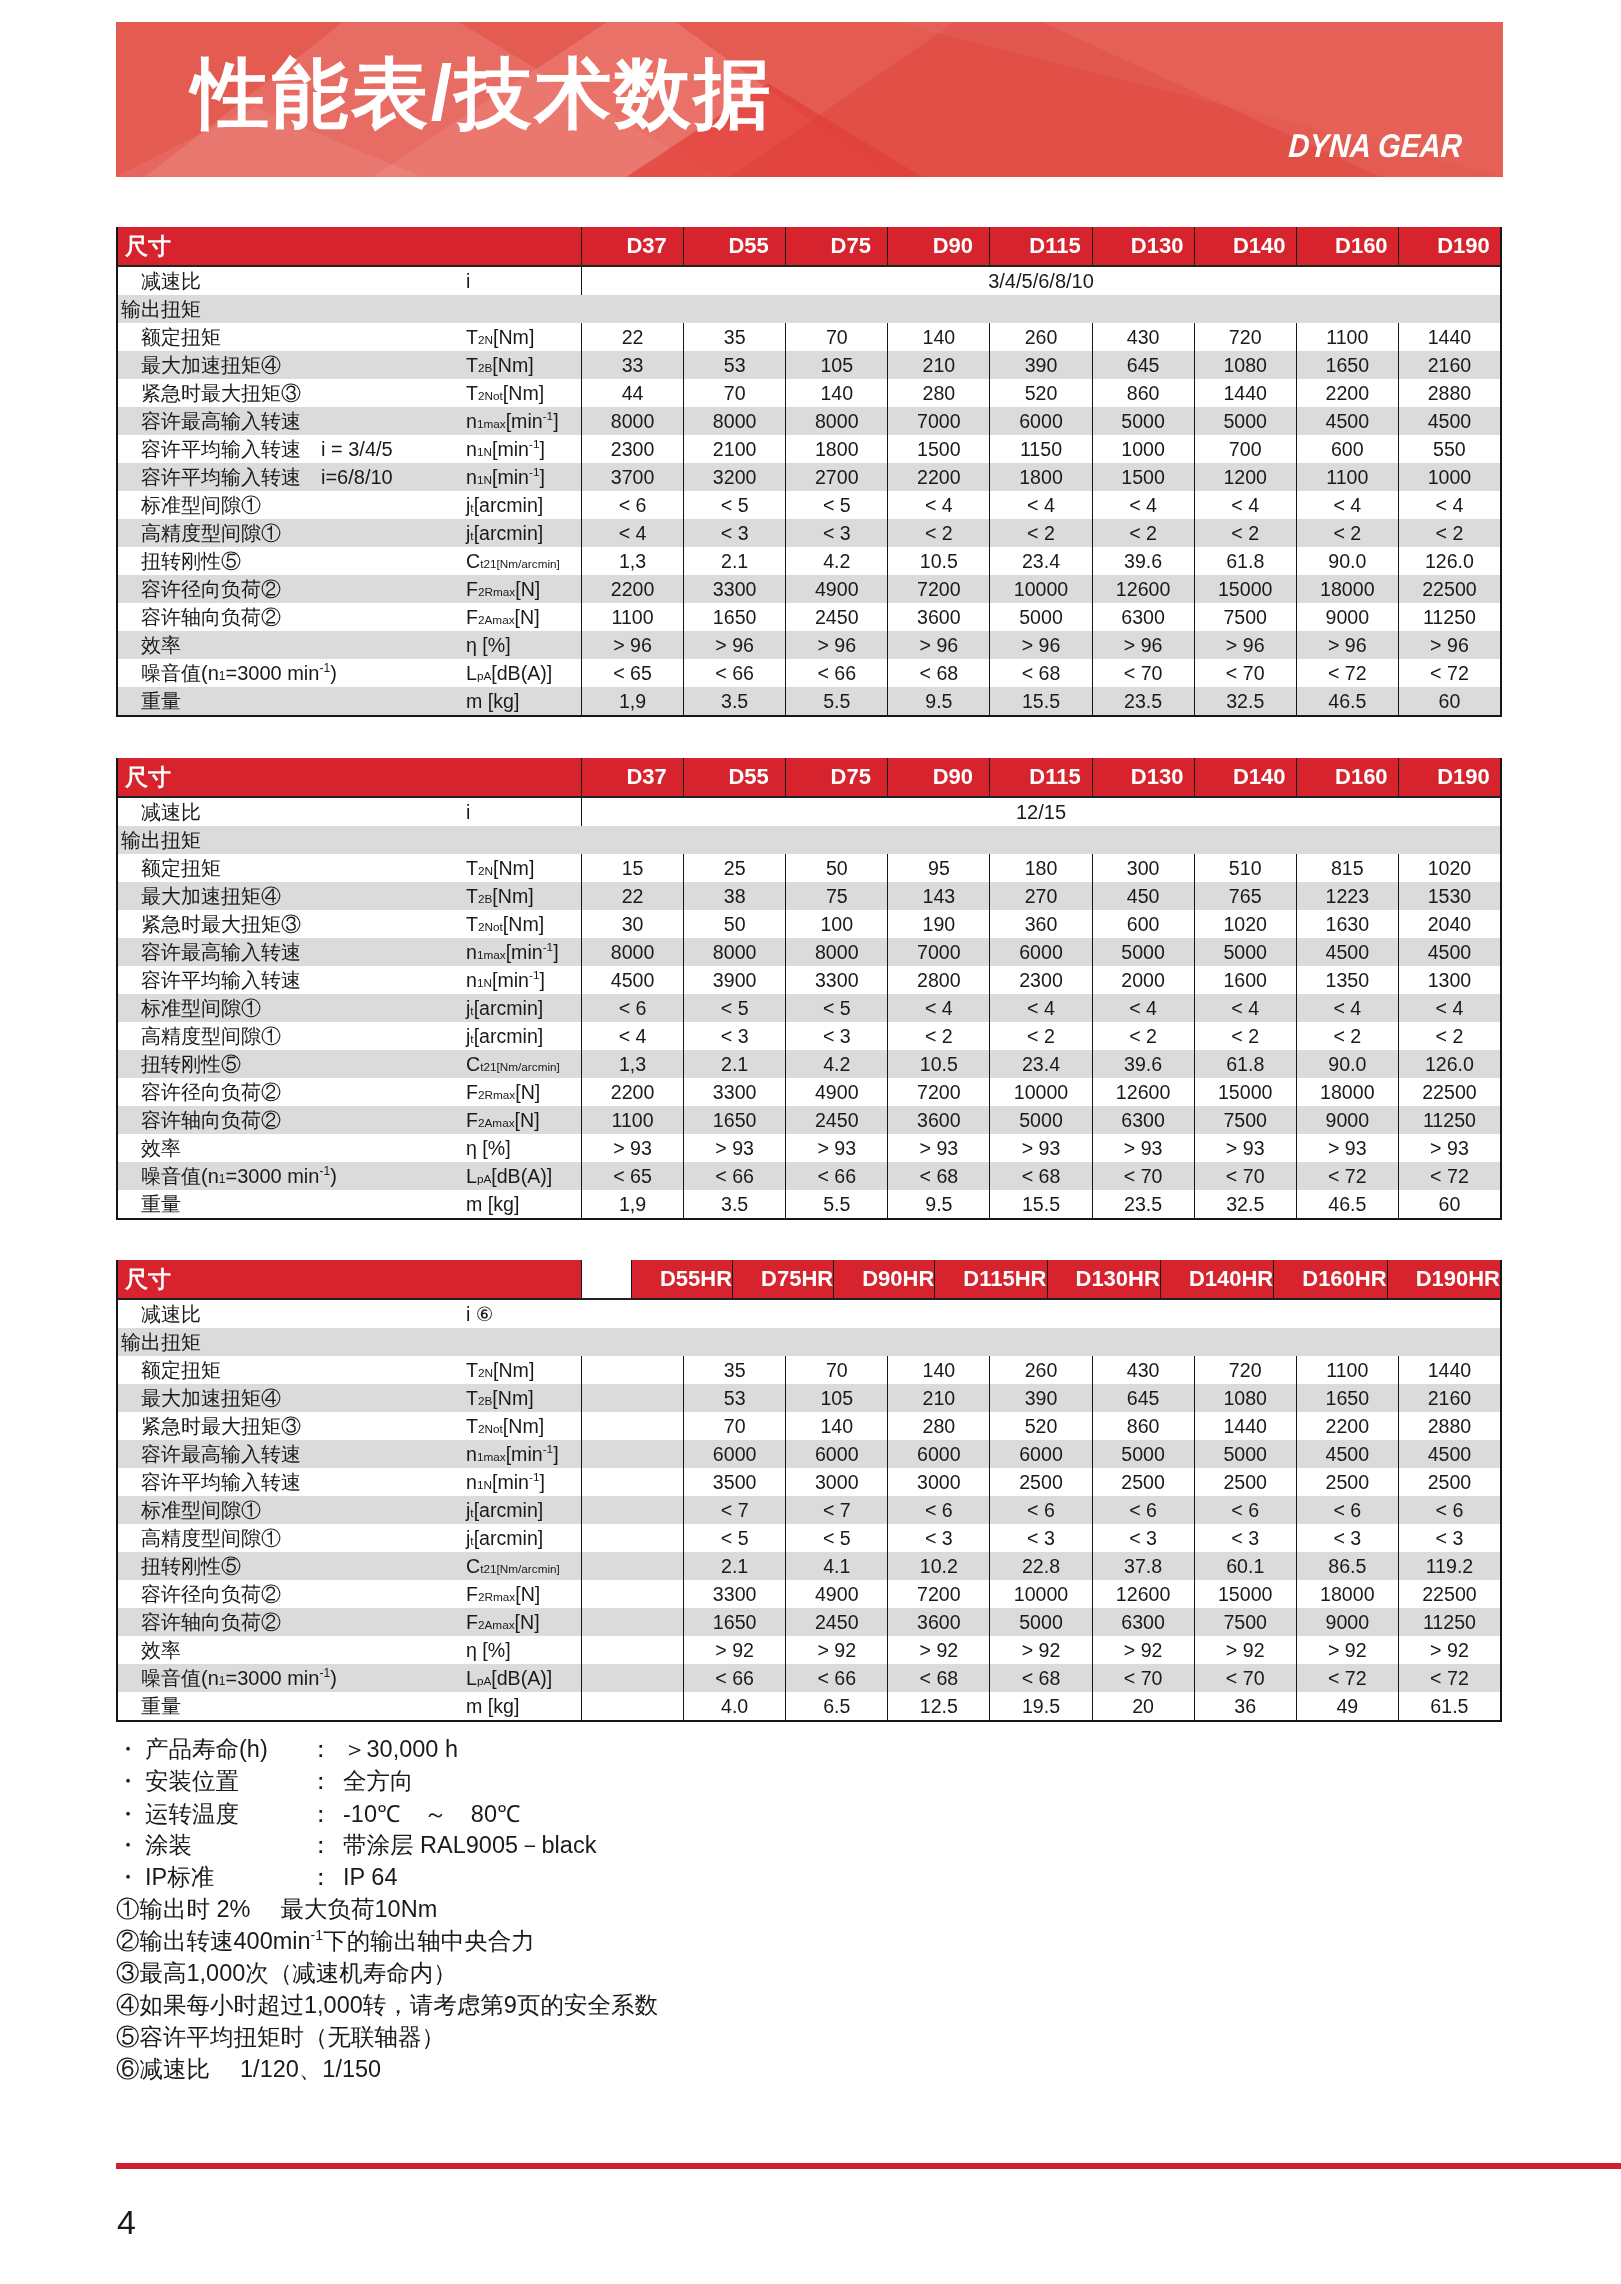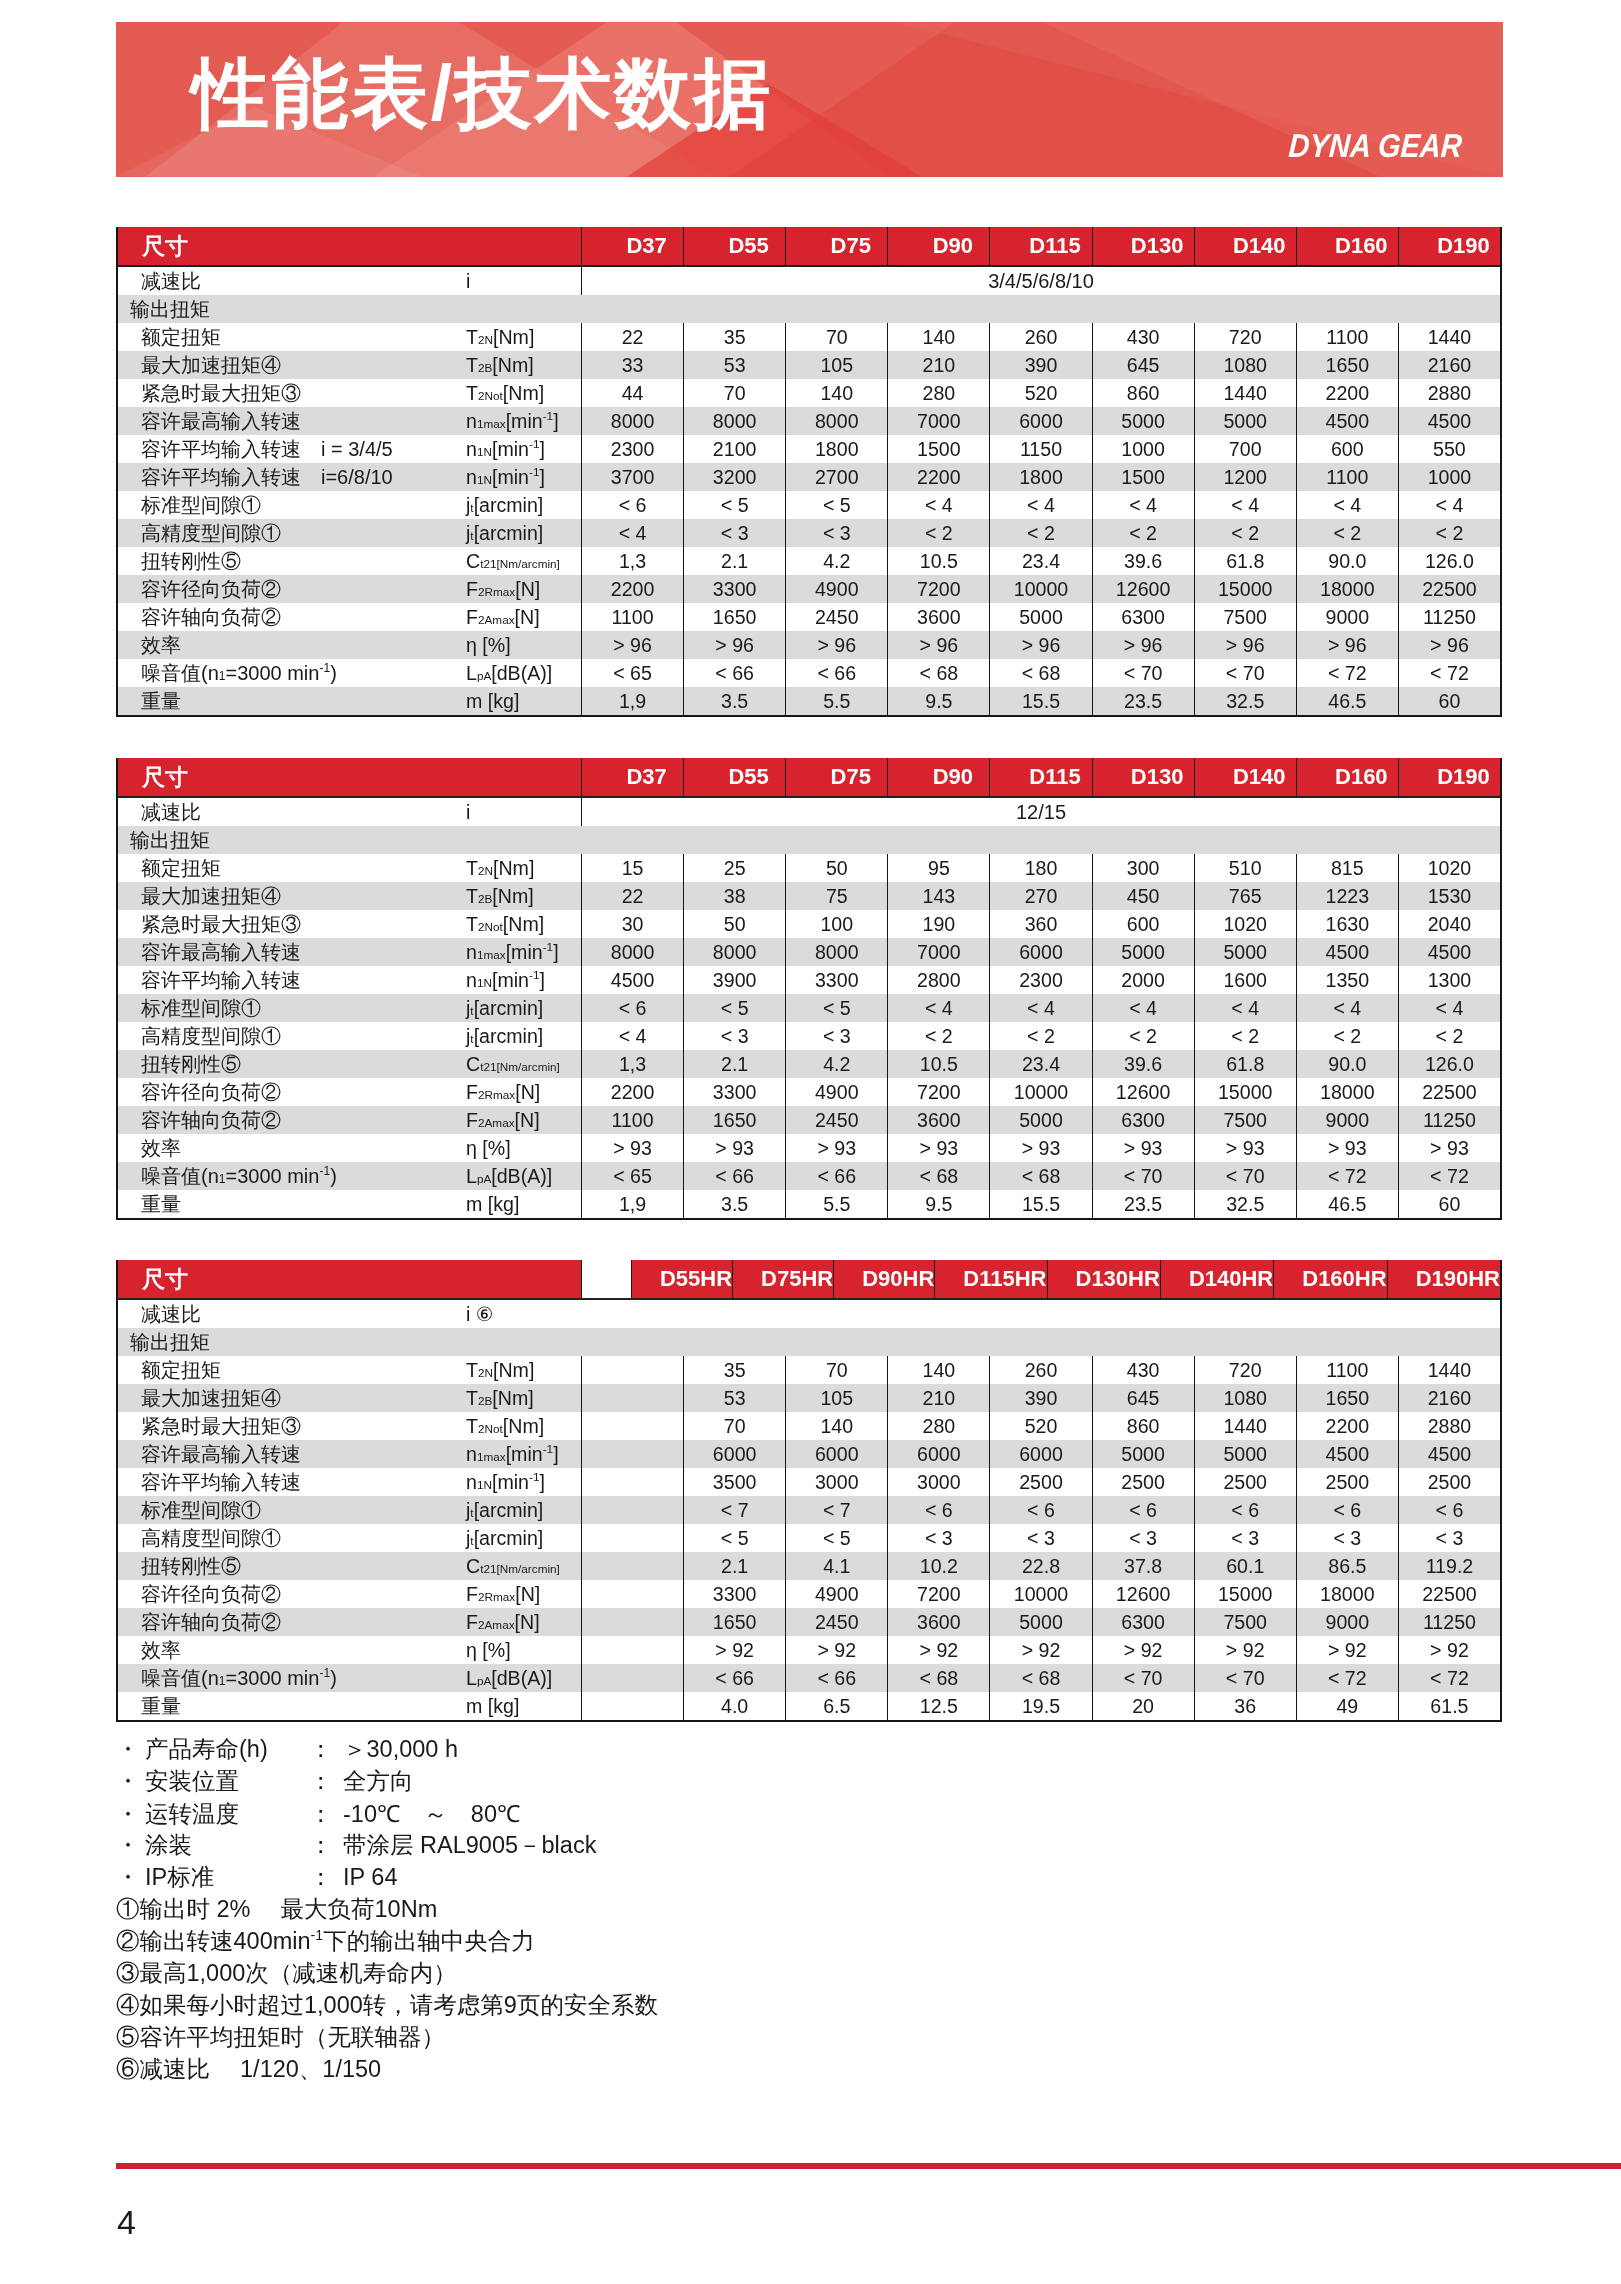--- a/index.html
+++ b/index.html
@@ -42,30 +42,30 @@
     position:absolute;left:116px;width:1386px;
     border-left:2px solid var(--line);border-right:2px solid var(--line);border-bottom:2.6px solid var(--line);
     background:#fff;
   }
   .grid{display:grid;grid-template-columns:348px 115px repeat(9,1fr);}
   .thead{height:40px;border-bottom:2px solid #222;}
   .th{
     background:var(--red);color:#fff;font-weight:bold;font-size:22px;
     display:flex;align-items:center;justify-content:center;border-left:1.3px solid var(--line);padding-left:28px;
   }
-  .th.corner{grid-column:1 / 3;justify-content:flex-start;padding-left:24px;font-size:23px;border-left:none;}
+  .th.corner{grid-column:1 / 3;justify-content:flex-start;padding-left:7px;font-size:23px;border-left:none;}
   .th.blank{background:#ffffff;}
   .trow{height:28px;}
   .trow.shade .cell{background:var(--row-gray);}
   .cell{display:flex;align-items:center;background:#fff;}
   .c-label{padding-left:23px;font-size:20px;white-space:nowrap;}
   .c-sym{font-size:19.6px;white-space:nowrap;}
   .c-val{justify-content:center;font-size:19.6px;border-left:1.3px solid var(--line);}
   .c-ratio{grid-column:3 / 12;justify-content:center;font-size:20px;border-left:1.3px solid var(--line);}
-  .c-section{grid-column:1 / 12;padding-left:12px;font-size:20px;}
+  .c-section{grid-column:1 / 12;padding-left:3px;font-size:20px;}
   sub{font-size:60%;line-height:0;position:relative;top:.22em;}
   sup{font-size:60%;line-height:0;position:relative;top:-.45em;}
   
   .notes{position:absolute;left:116px;top:1733px;font-size:23.5px;color:var(--ink);}
   .spec-line{display:grid;grid-template-columns:29px 164px 34px auto;height:32px;align-items:center;}
   .num-line{height:32px;display:flex;align-items:center;white-space:nowrap;}
   
   .footer-rule{position:absolute;left:116px;right:0;top:2163px;height:5.9px;background:var(--rule-red);}
   .page-number{position:absolute;left:117px;top:2203px;font-size:34px;}
 </style>

